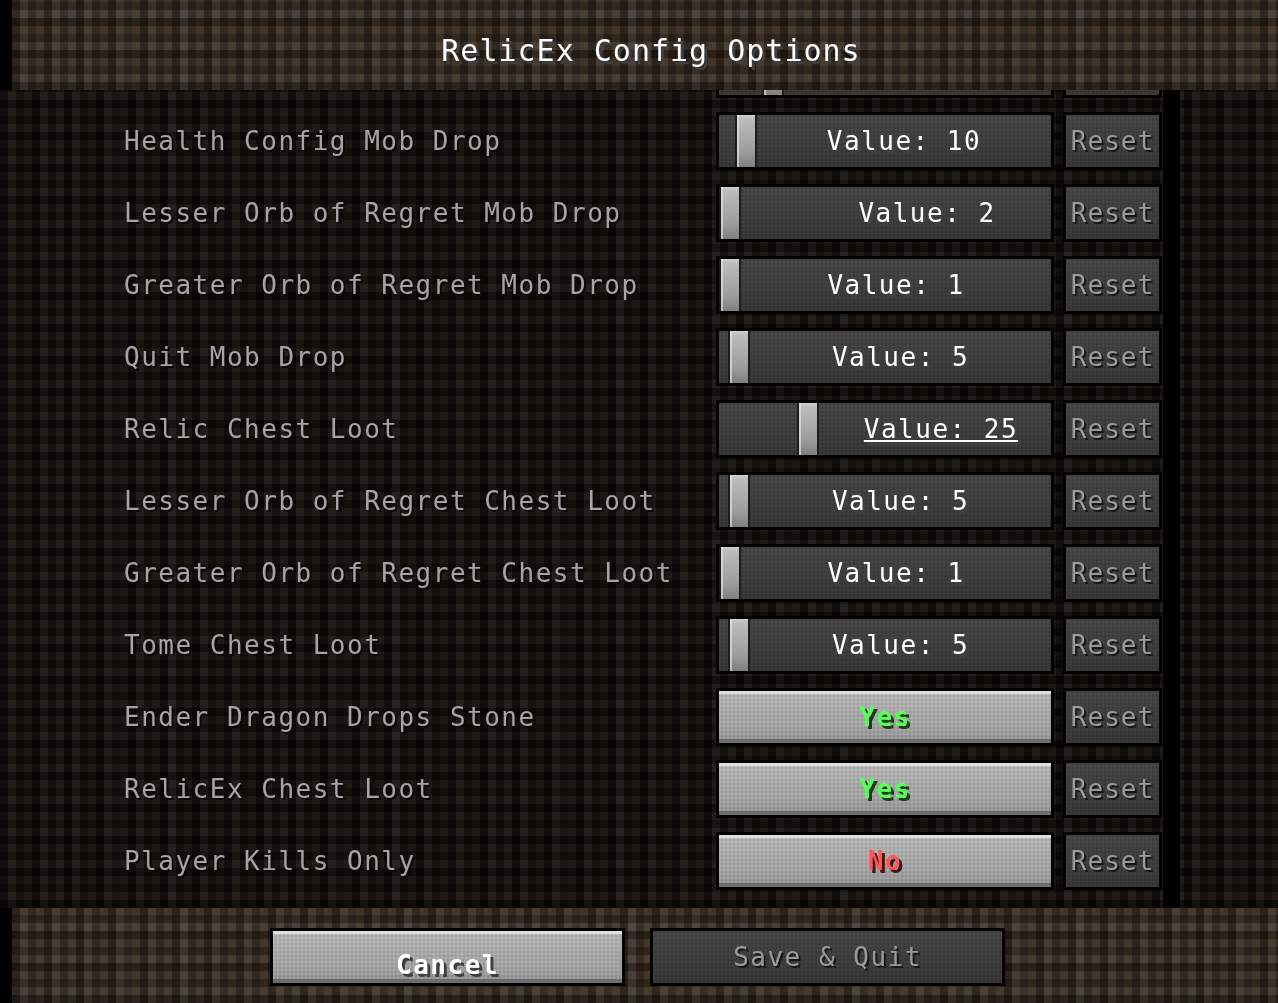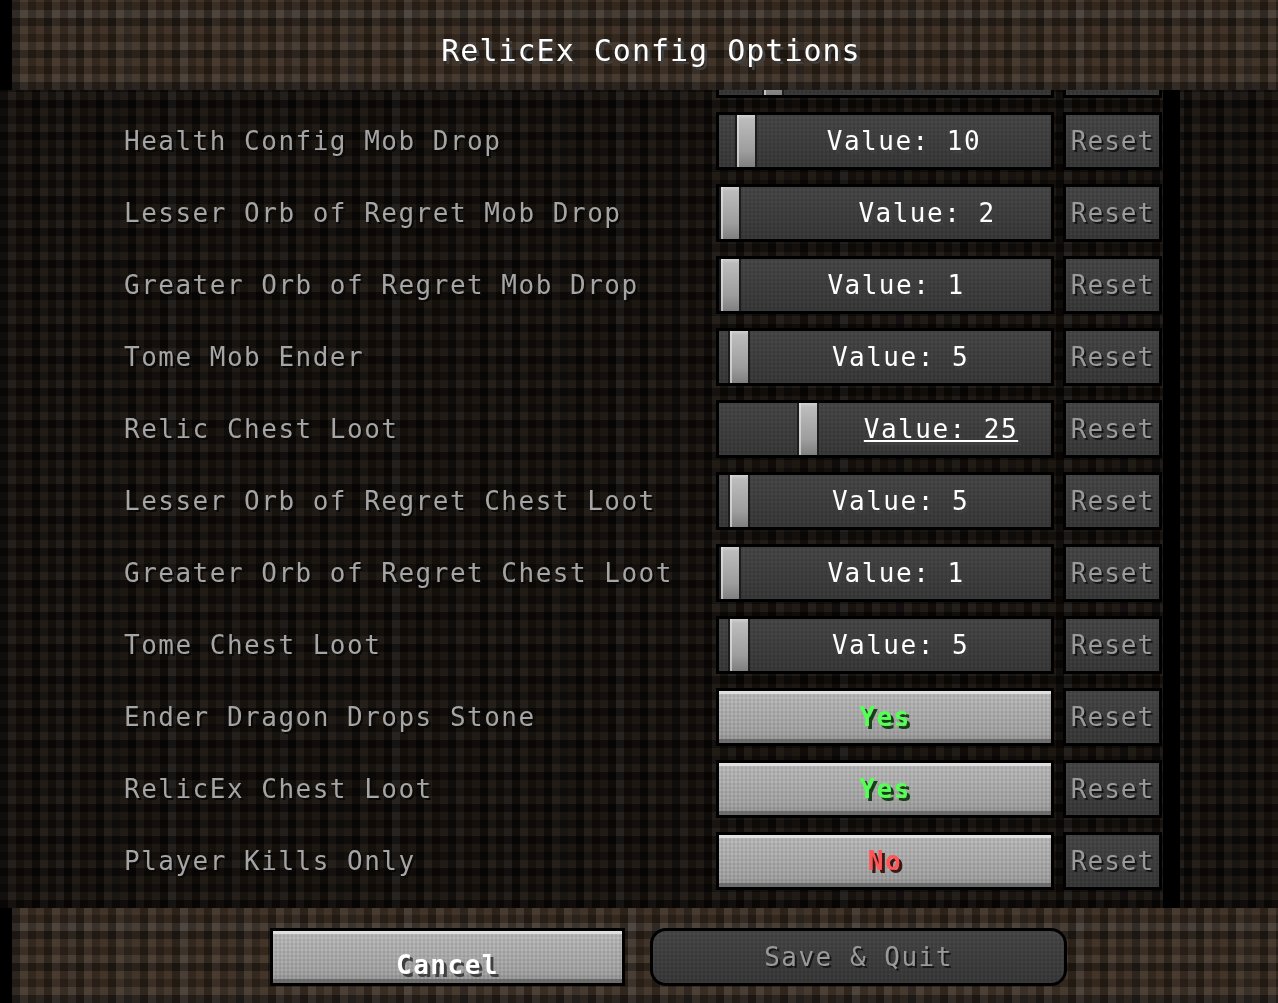--- a/index.html
+++ b/index.html
@@ -195,21 +195,21 @@
     background: #000000;
   }
 
   
   .footer-btn {
     position: absolute;
     height: 58px;
     display: flex; align-items: center; justify-content: center;
   }
   #btn-cancel { left: 270px; top: 928px; width: 355px; }
-  #btn-save   { left: 650px; top: 928px; width: 417px; border-radius: 16px; }
+  #btn-save   { left: 650px; top: 928px; width: 355px; }
   .fbtn-label {
     font-size: 26px; letter-spacing: 1.5px; white-space: nowrap;
   }
   .fbtn-label.enabled  { color: #ffffff; text-shadow: 3px 3px 0 #3f3f3f; margin-top: 16px; }
   .fbtn-label.disabled { color: #9a9a9a; text-shadow: 2px 2px 0 #161616; }
 </style>
 </head>
 <body>
 
 <div id="screen">
@@ -260,21 +260,21 @@
             <div class="slider-track">
               <div class="slider-thumb" style="left: 0px;"></div>
               <div class="slider-text" style="left: 22px; width: 310px;">Value: 1</div>
             </div>
           </div>
           <div class="reset-btn mc-dark">
             <span class="reset-label">Reset</span>
           </div>
         </div>
         <div class="row">
-          <div class="row-label">Tome Mob Ender</div>
+          <div class="row-label">Quit Mob Drop</div>
           <div class="widget mc-dark">
             <div class="slider-track">
               <div class="slider-thumb" style="left: 9px;"></div>
               <div class="slider-text" style="left: 31px; width: 301px;">Value: 5</div>
             </div>
           </div>
           <div class="reset-btn mc-dark">
             <span class="reset-label">Reset</span>
           </div>
         </div>

